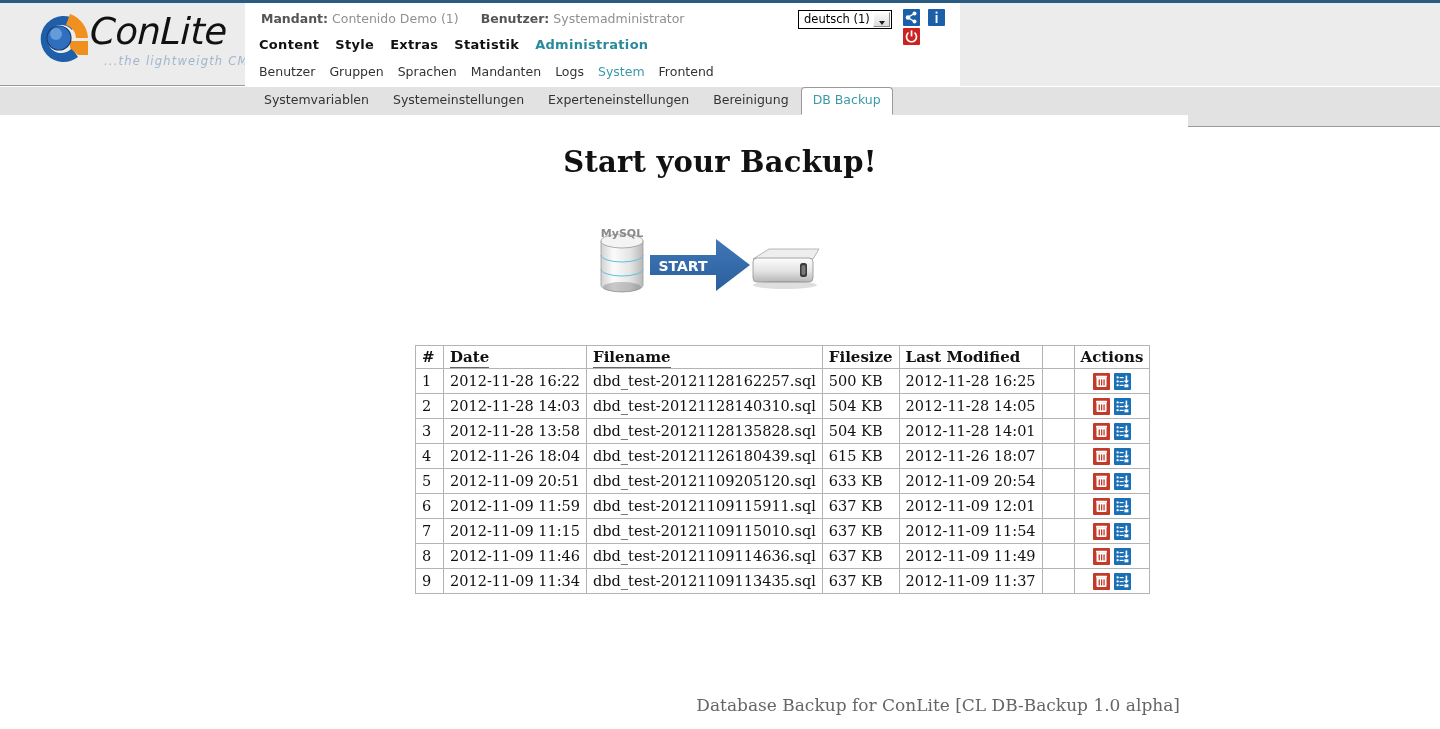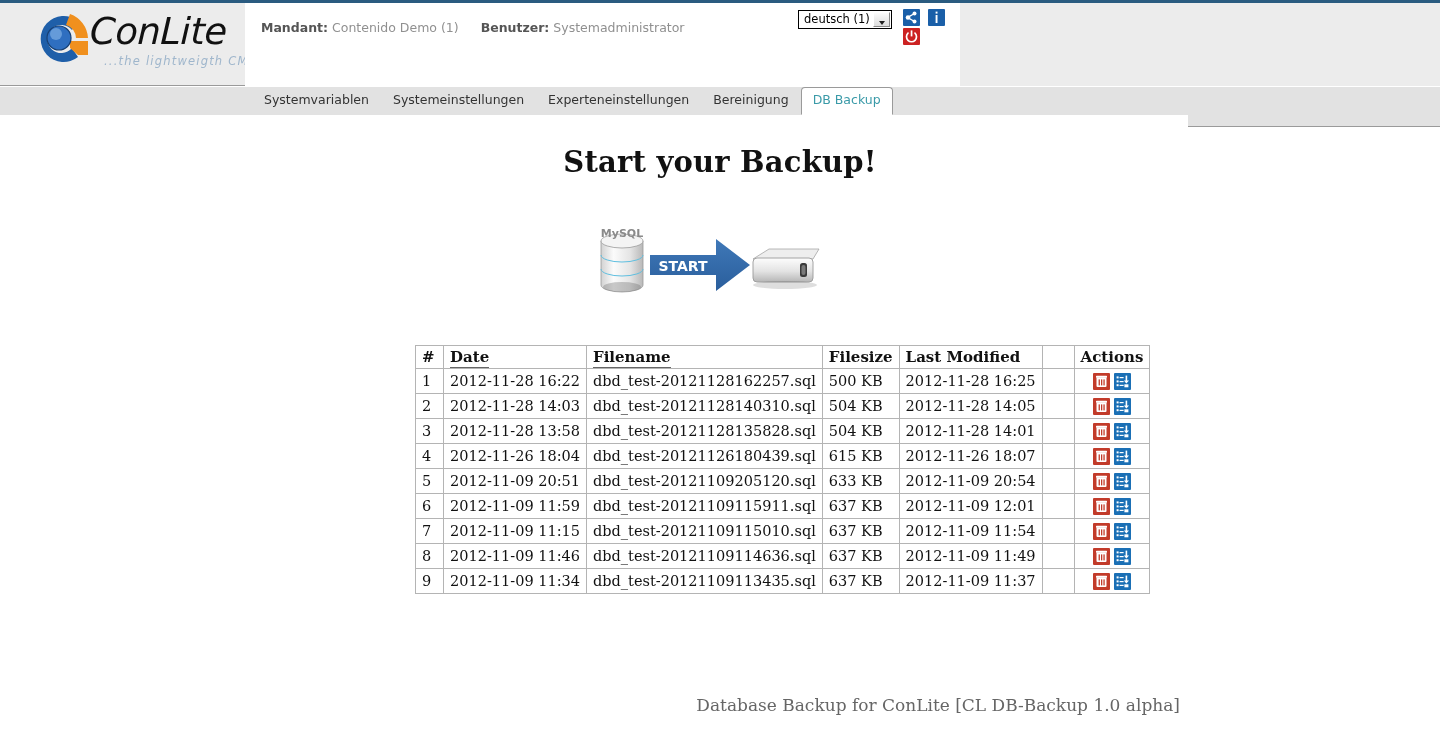--- a/index.html
+++ b/index.html
@@ -60,21 +60,21 @@
     white-space: nowrap;
   }
 
   
   .nav-panel {
     position: absolute; top: 3px; left: 245px;
     width: 715px; height: 83px;
     background: #ffffff;
   }
   .meta-row {
-    position: absolute; top: 17px; left: 16px;
+    position: absolute; top: 8px; left: 16px;
     font-size: 12.5px;
     white-space: nowrap;
   }
   .meta-label { color: #555555; font-weight: bold; }
   .meta-value { color: #909090; font-weight: normal; }
   .meta-gap { display: inline-block; width: 14px; }
 
   .lang-select {
     position: absolute; top: 7px; left: 553px;
     width: 94px; height: 19px;
@@ -307,21 +307,27 @@
       </svg>
     </span>
     <span class="hicon red">
       <svg width="17" height="17" viewBox="0 0 17 17">
         <path d="M5 5.2 A5 5 0 1 0 12 5.2" stroke="#fff" stroke-width="1.7" fill="none" stroke-linecap="round"></path>
         <rect x="7.7" y="2.4" width="1.7" height="6" fill="#fff"></rect>
       </svg>
     </span>
   </div>
 
-
+  <div class="mainnav">
+    <a href="#">Content</a><a href="#">Style</a><a href="#">Extras</a><a href="#">Statistik</a><a href="#" class="active">Administration</a>
+  </div>
+
+  <div class="subnav">
+    <a href="#">Benutzer</a><a href="#">Gruppen</a><a href="#">Sprachen</a><a href="#">Mandanten</a><a href="#">Logs</a><a href="#" class="active">System</a><a href="#">Frontend</a>
+  </div>
 </div>
 
 <div class="tabstrip">
   <div class="tabs">
     <a href="#" class="tab">Systemvariablen</a><a href="#" class="tab">Systemeinstellungen</a><a href="#" class="tab">Experteneinstellungen</a><a href="#" class="tab">Bereinigung</a><a href="#" class="tab active">DB Backup</a>
   </div>
 </div>
 
 <div class="content">
 

